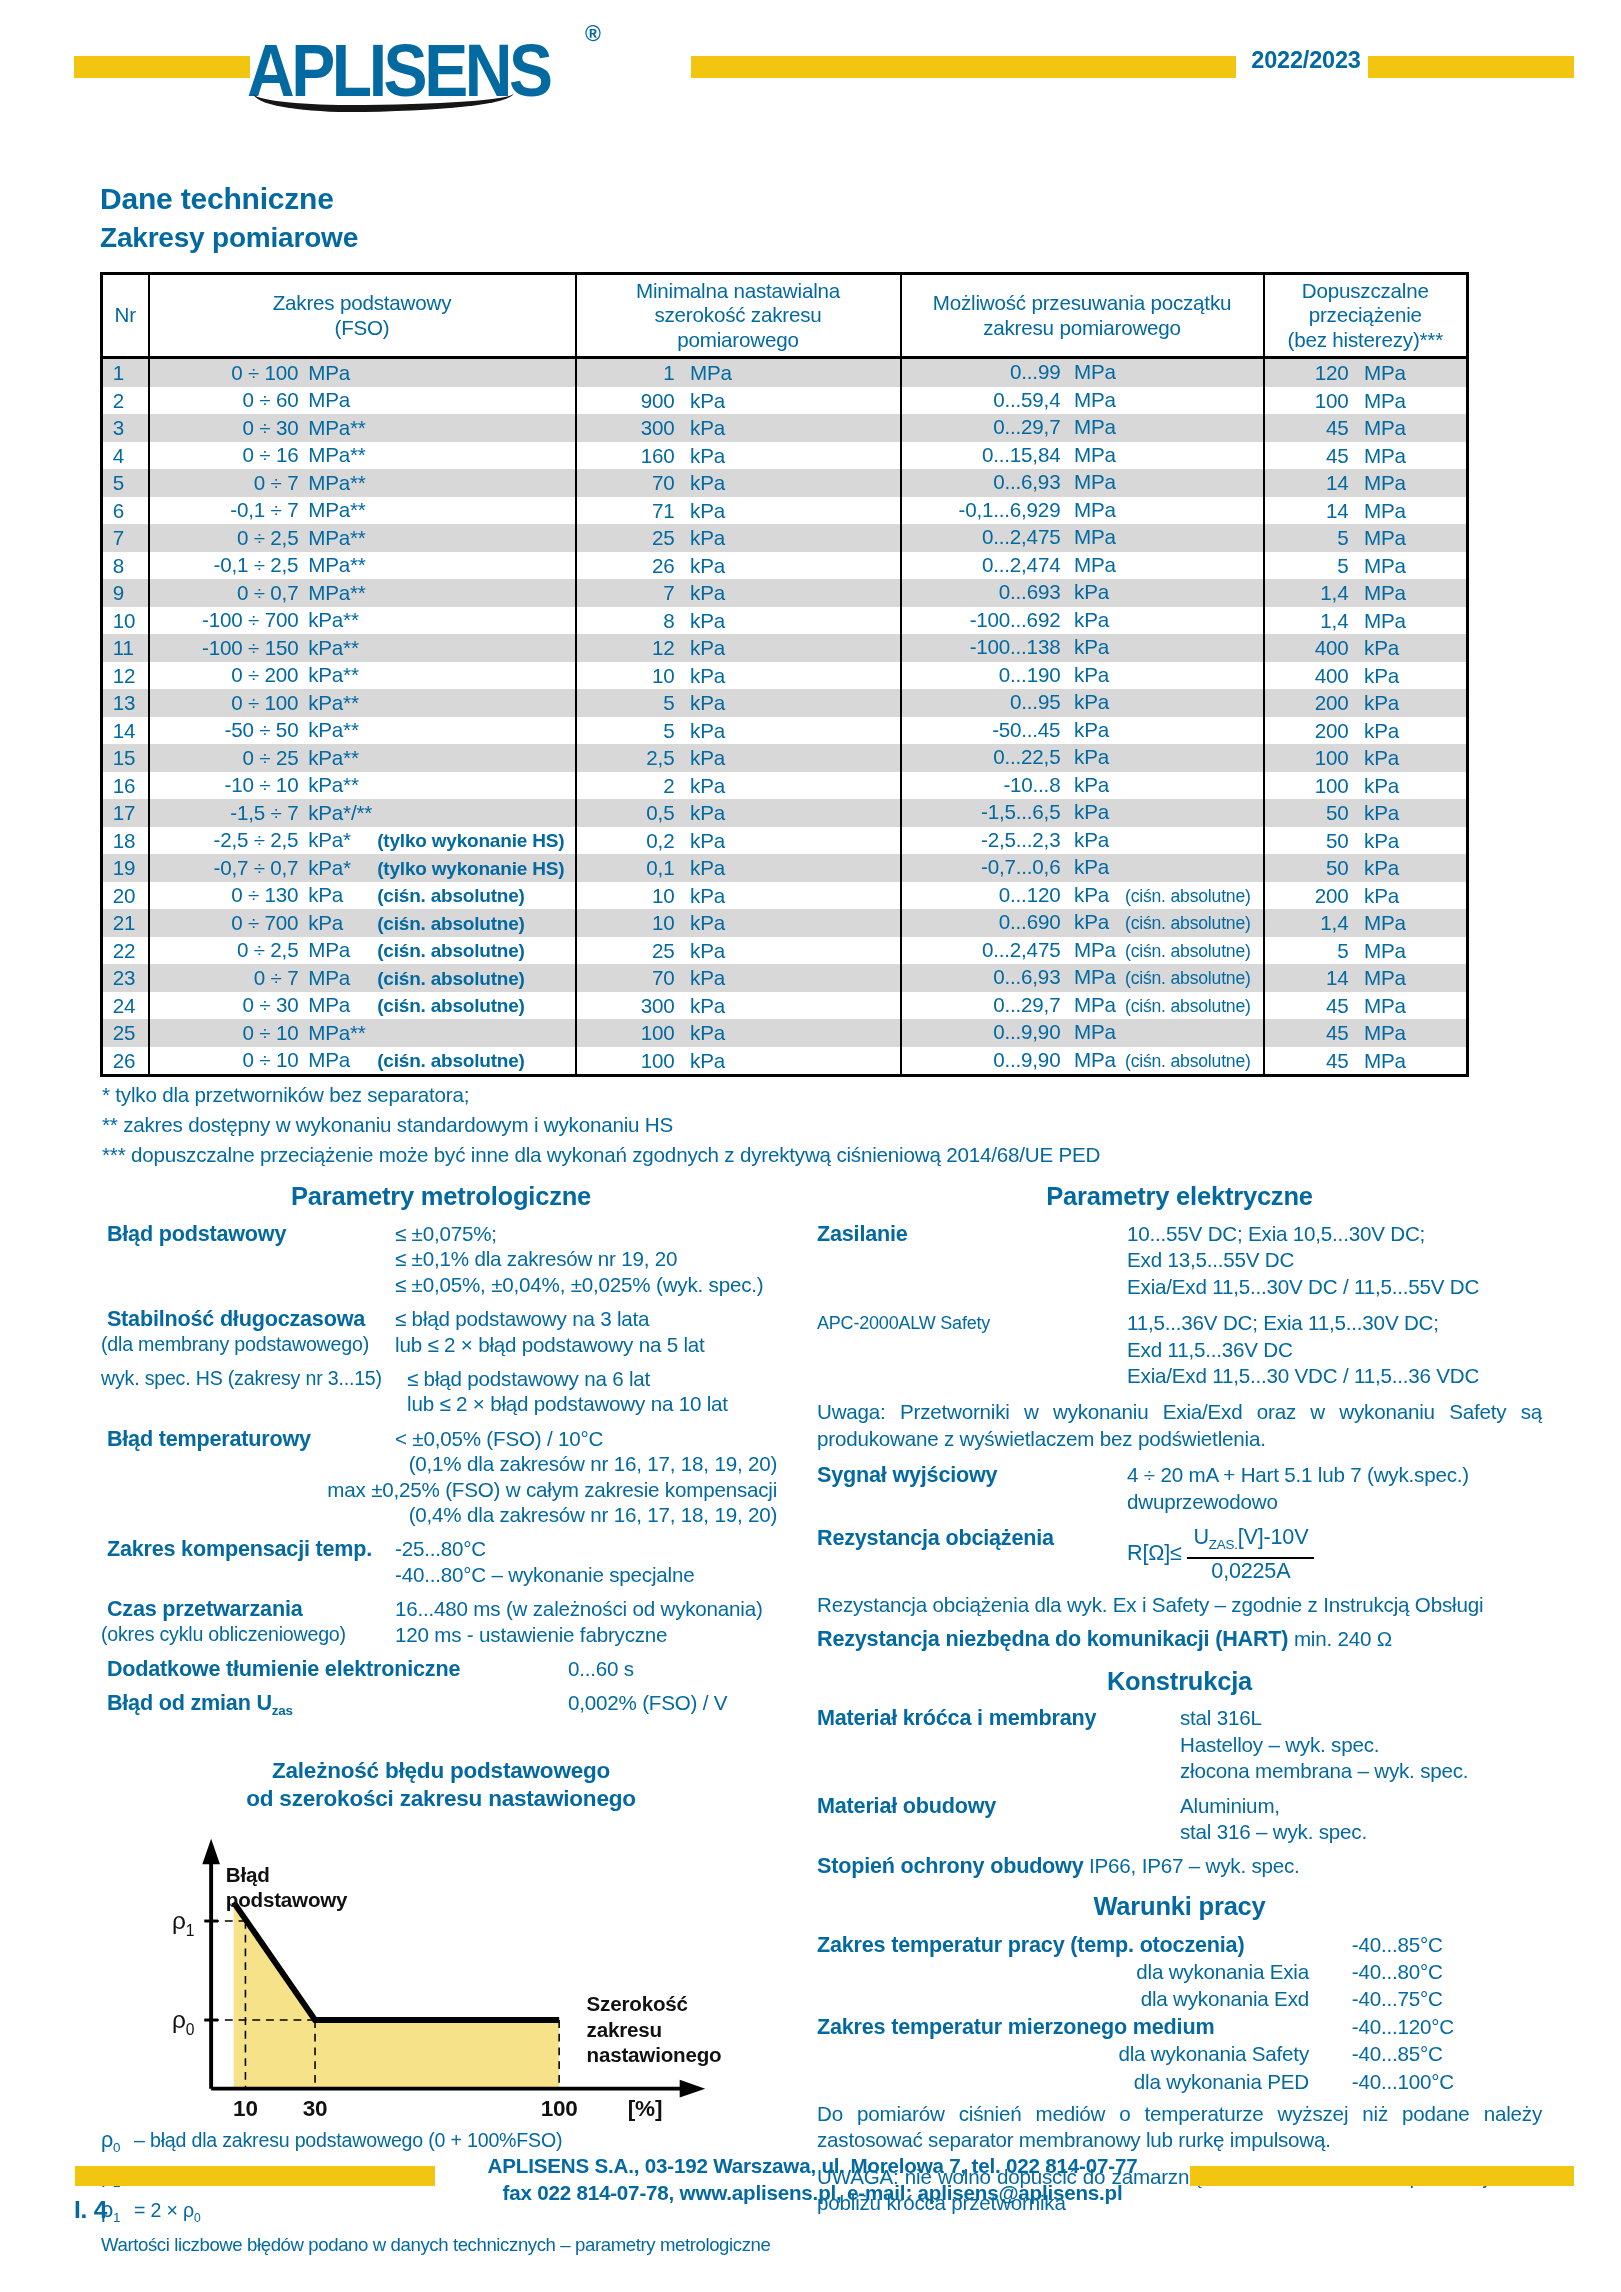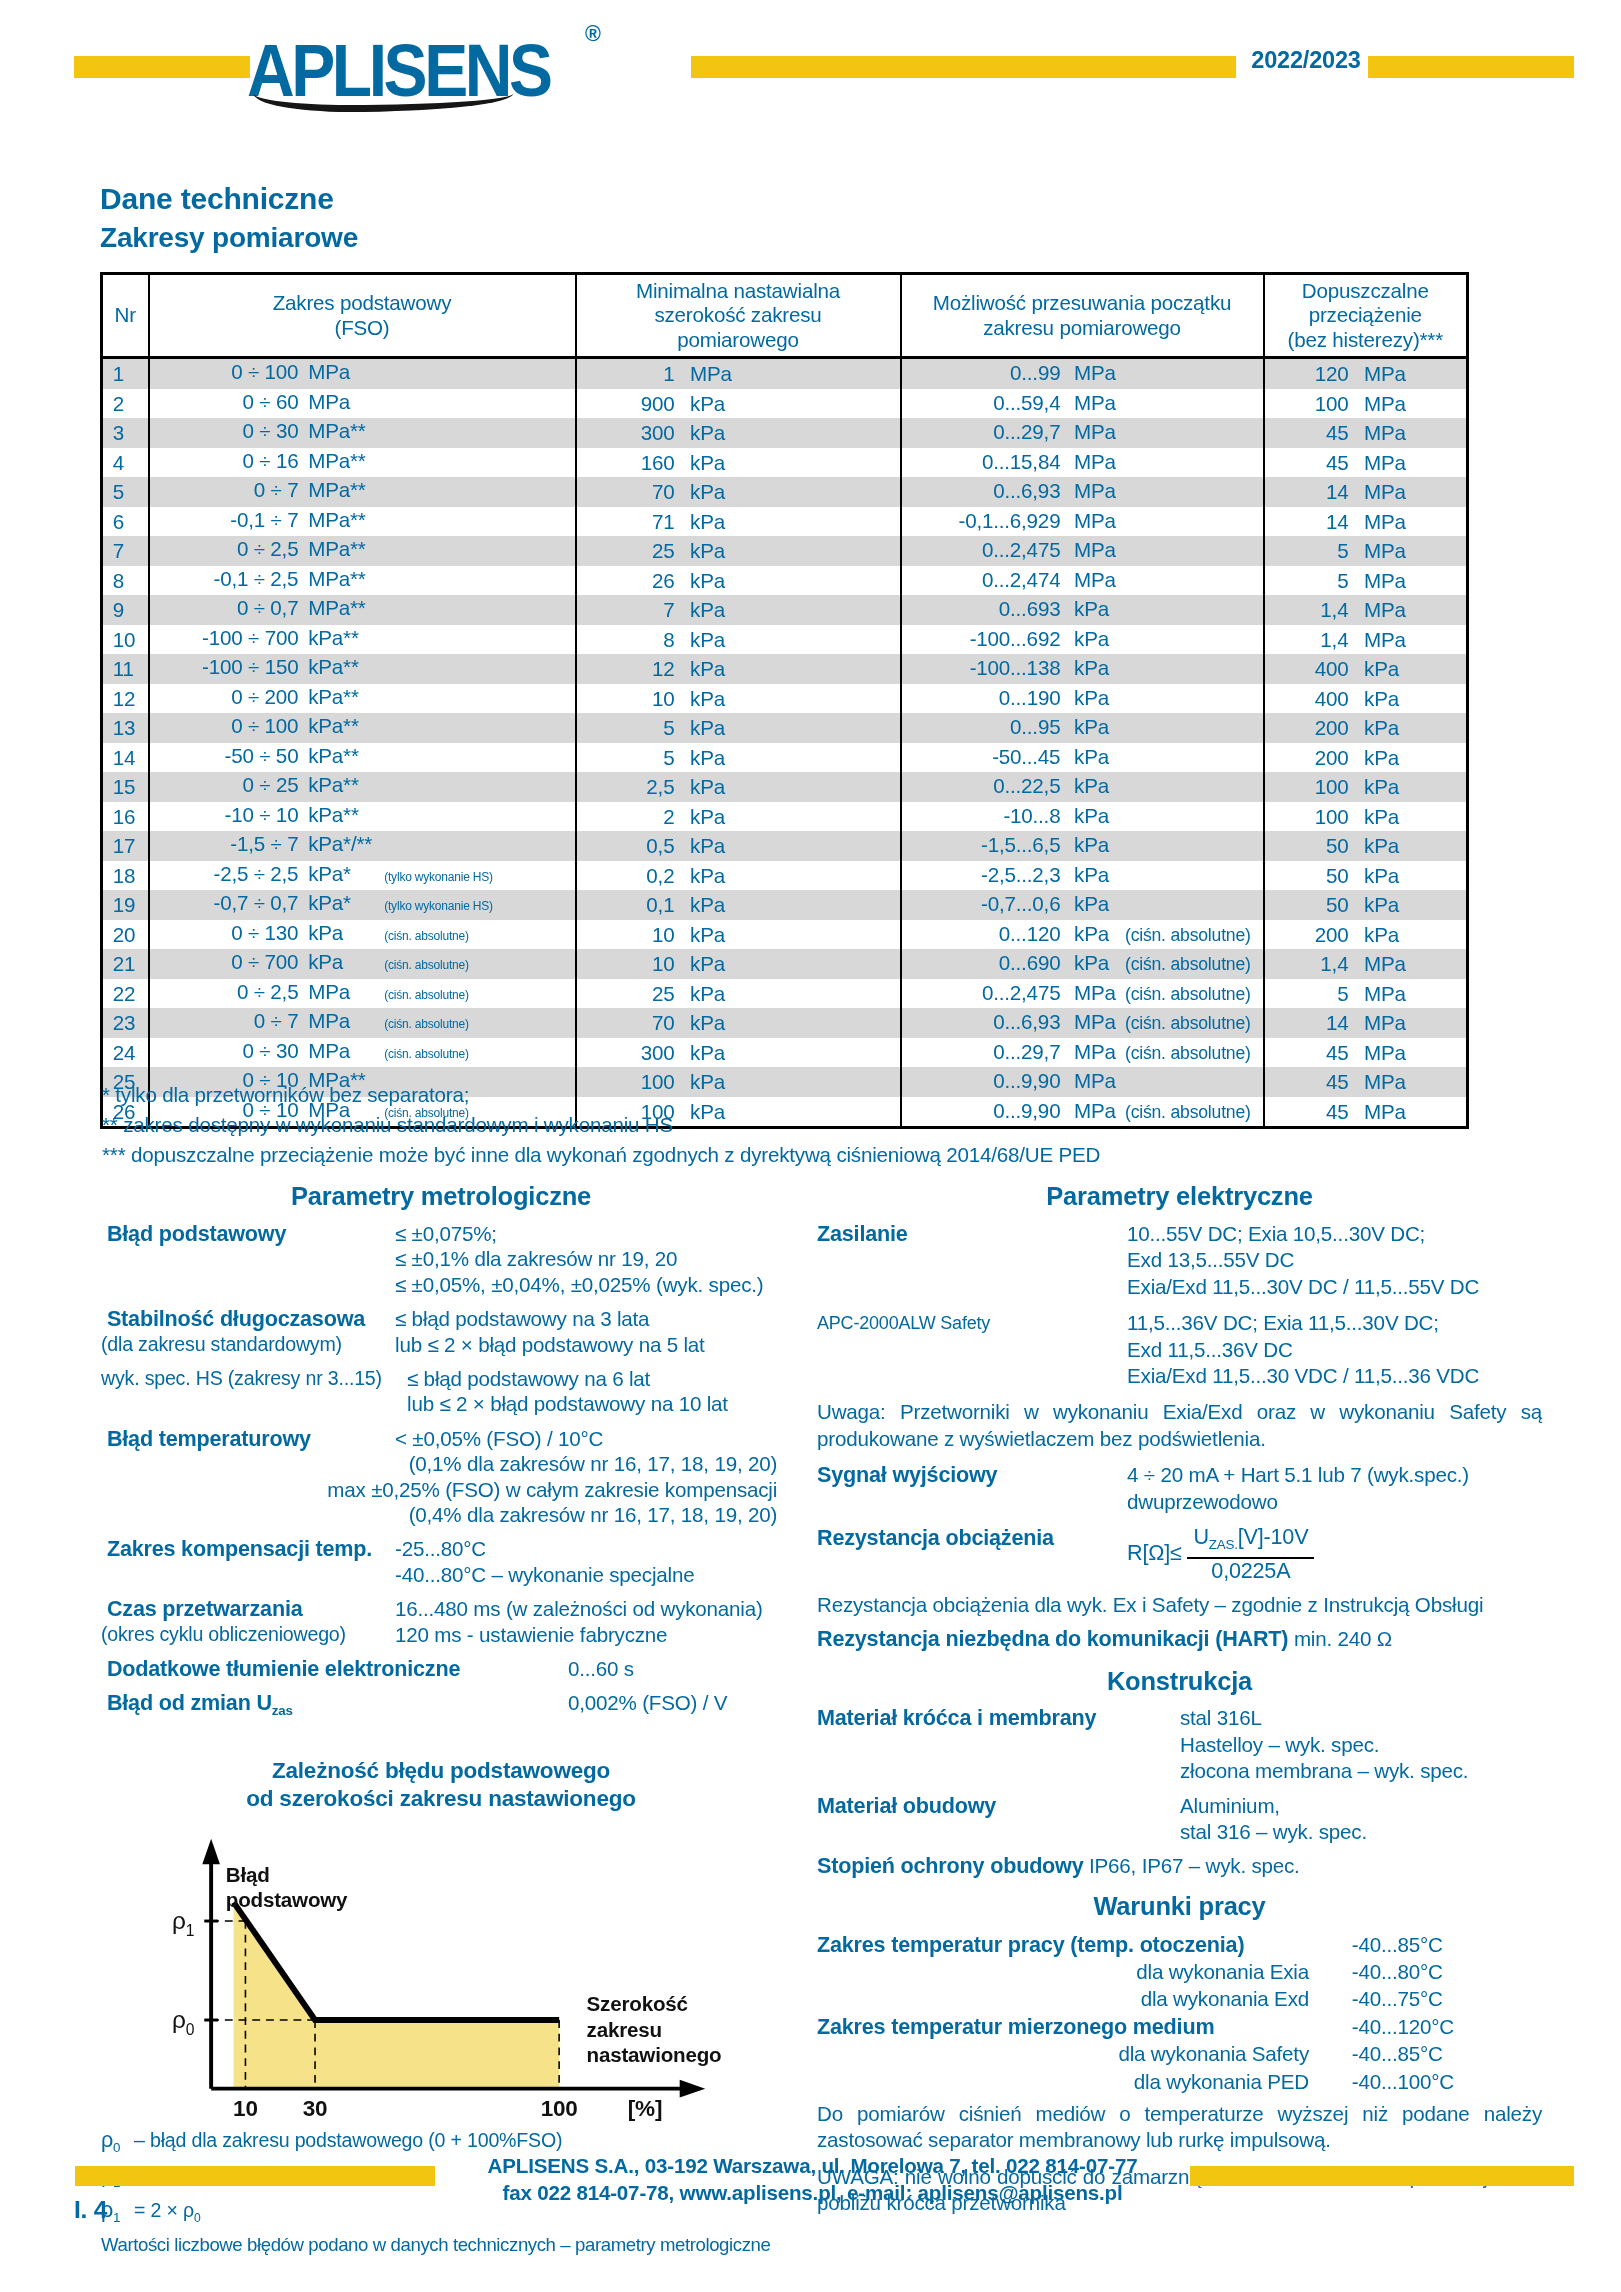--- a/index.html
+++ b/index.html
@@ -28,21 +28,21 @@
   #ranges-table th:first-child,#ranges-table td:first-child{border-left:0;}
   #ranges-table thead tr{height:84px;}
   #ranges-table th{font-weight:400;font-size:20.6px;line-height:24.5px;text-align:center;background:#fff;padding:2px 3.9px;}
   #ranges-table tbody tr{height:27.4px;}
   #ranges-table td{font-size:20.6px;line-height:25.5px;padding:0 3.9px;white-space:nowrap;}
   tr.shade td{background:#D8D8D8;}
   tr.thick td{border-bottom:2.9px solid #000;}
   .c-nr{text-align:left;padding-left:9.8px !important;}
   .rv{display:inline-block;width:145px;text-align:right;}
   .ru{display:inline-block;margin-left:9.8px;min-width:51px;text-align:left;}
-  .rn{margin-left:25px;font-size:12px;}
+  .rn{margin-left:18px;font-size:19px;font-weight:bold;}
   .mv{display:inline-block;width:94px;text-align:right;}
   .mu{display:inline-block;margin-left:15.7px;text-align:left;}
   .sv{display:inline-block;width:155px;text-align:right;}
   .su{display:inline-block;margin-left:13.7px;min-width:47px;text-align:left;}
   .sn{margin-left:3.9px;font-size:17.6px;}
   .ov{display:inline-block;width:80px;text-align:right;}
   .ou{display:inline-block;margin-left:15.7px;text-align:left;}
   
   #footnotes{position:absolute;left:102px;top:1080px;width:1366px;font-size:20.6px;line-height:30px;}
   
@@ -364,21 +364,21 @@
       <div class="vals">
         <div>≤ ±0,075%;</div>
         <div>≤ ±0,1% dla zakresów nr 19, 20</div>
         <div>≤ ±0,05%, ±0,04%, ±0,025% (wyk. spec.)</div>
       </div>
     </div>
 
     <div class="entry">
       <div>
         <div class="lbl">Stabilność długoczasowa</div>
-        <div class="sublbl">(dla zakresu standardowym)</div>
+        <div class="sublbl">(dla membrany podstawowego)</div>
       </div>
       <div class="vals">
         <div>≤ błąd podstawowy na 3 lata</div>
         <div>lub ≤ 2 × błąd podstawowy na 5 lat</div>
       </div>
     </div>
 
     <div class="entry wide">
       <div class="sublbl">wyk. spec. HS (zakresy nr 3...15)</div>
       <div class="vals">

